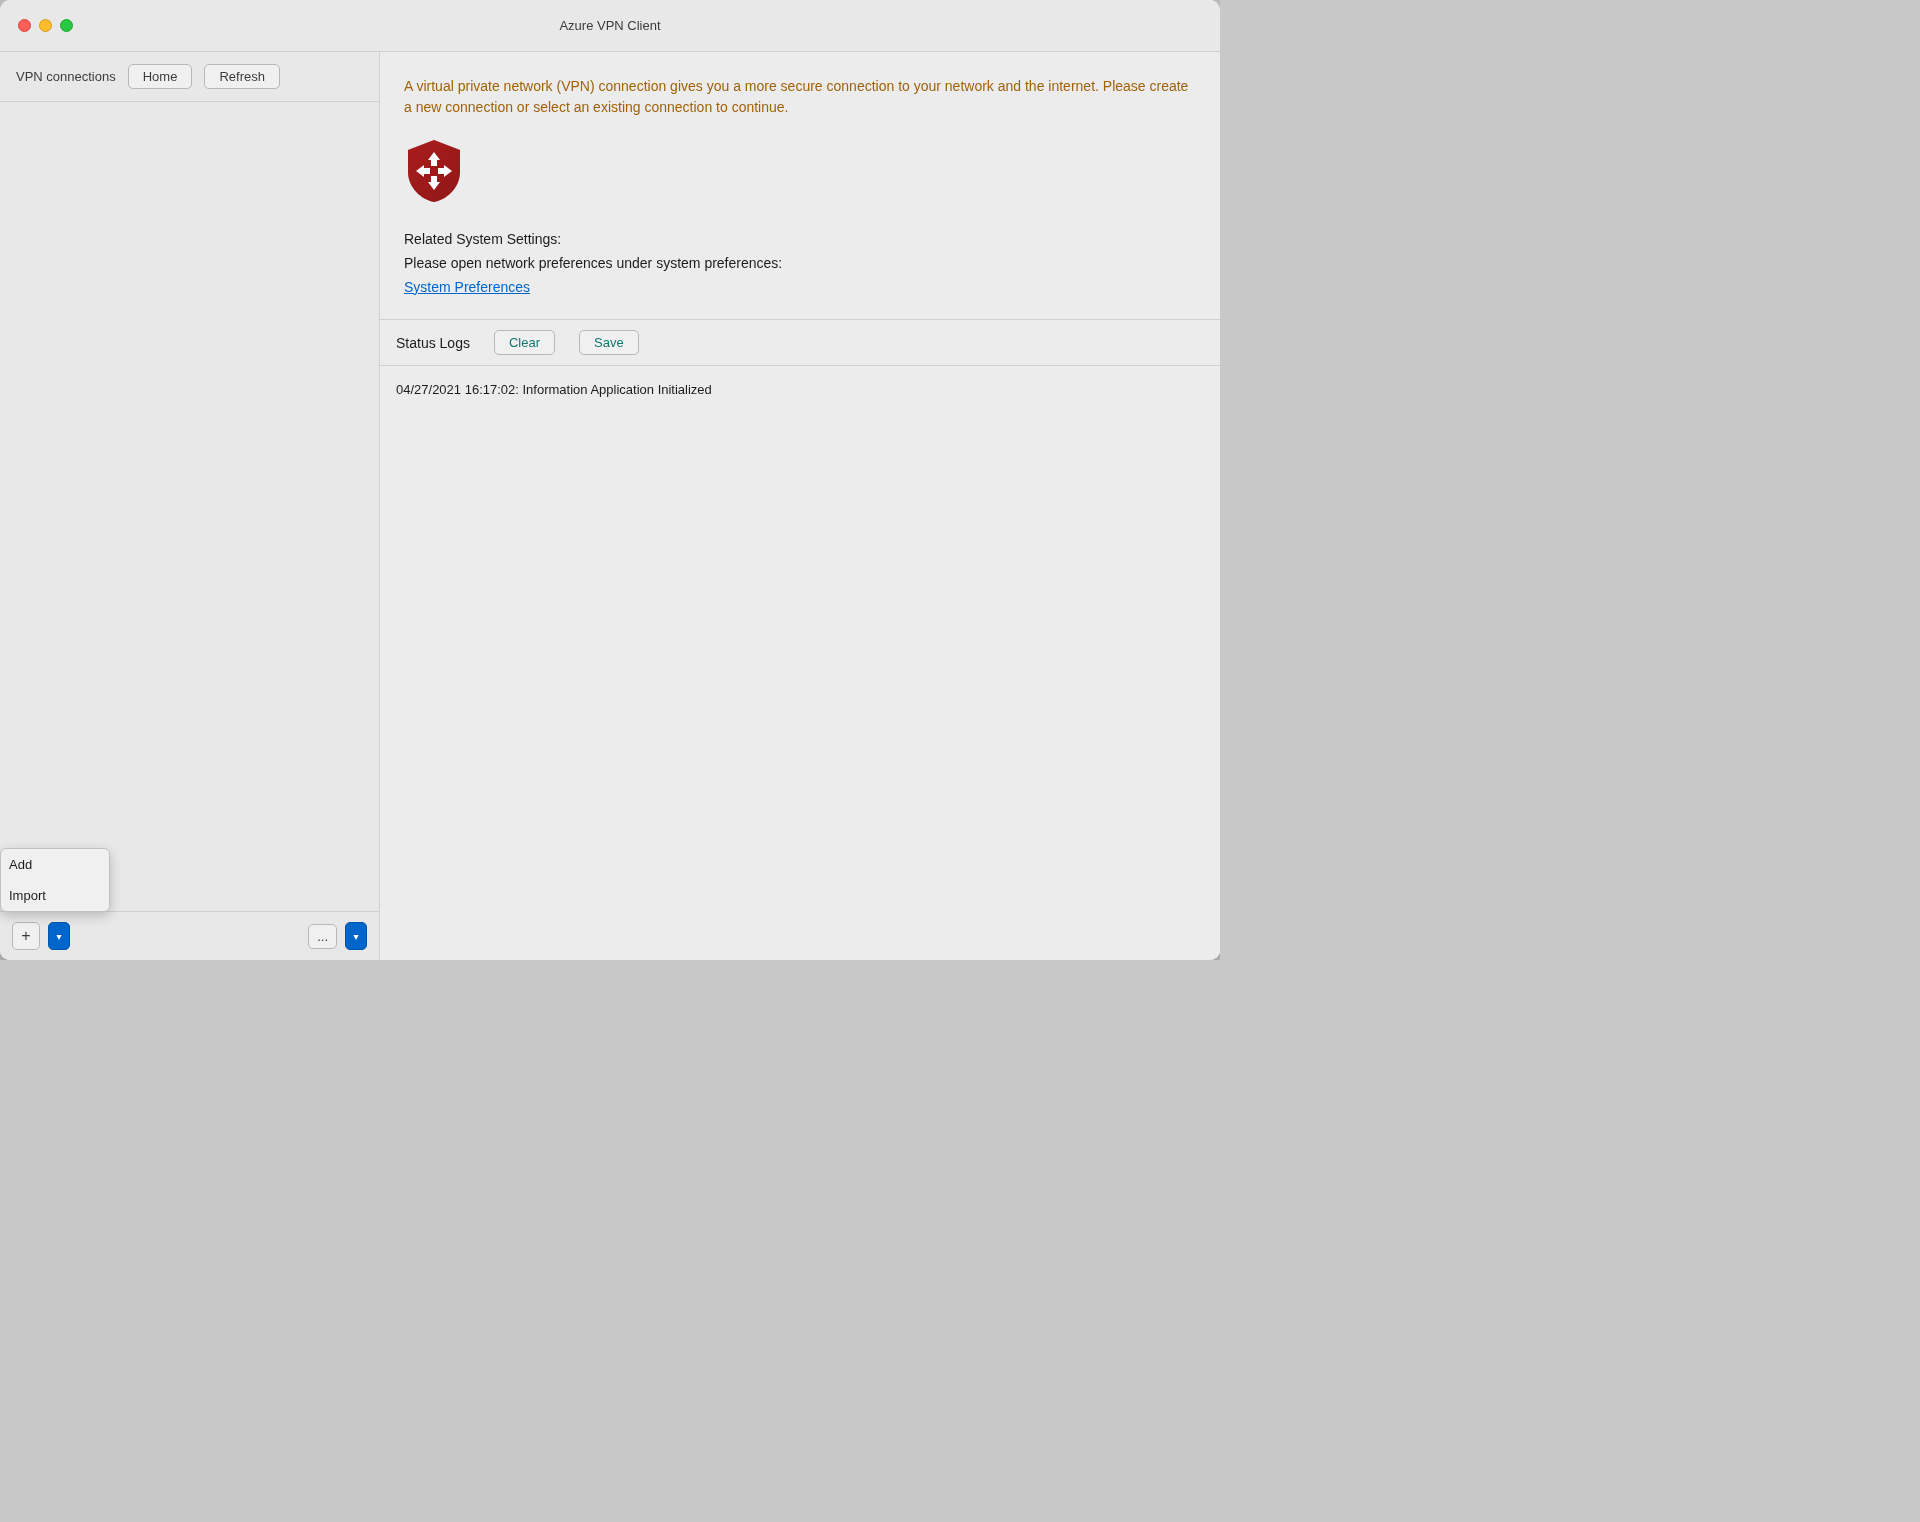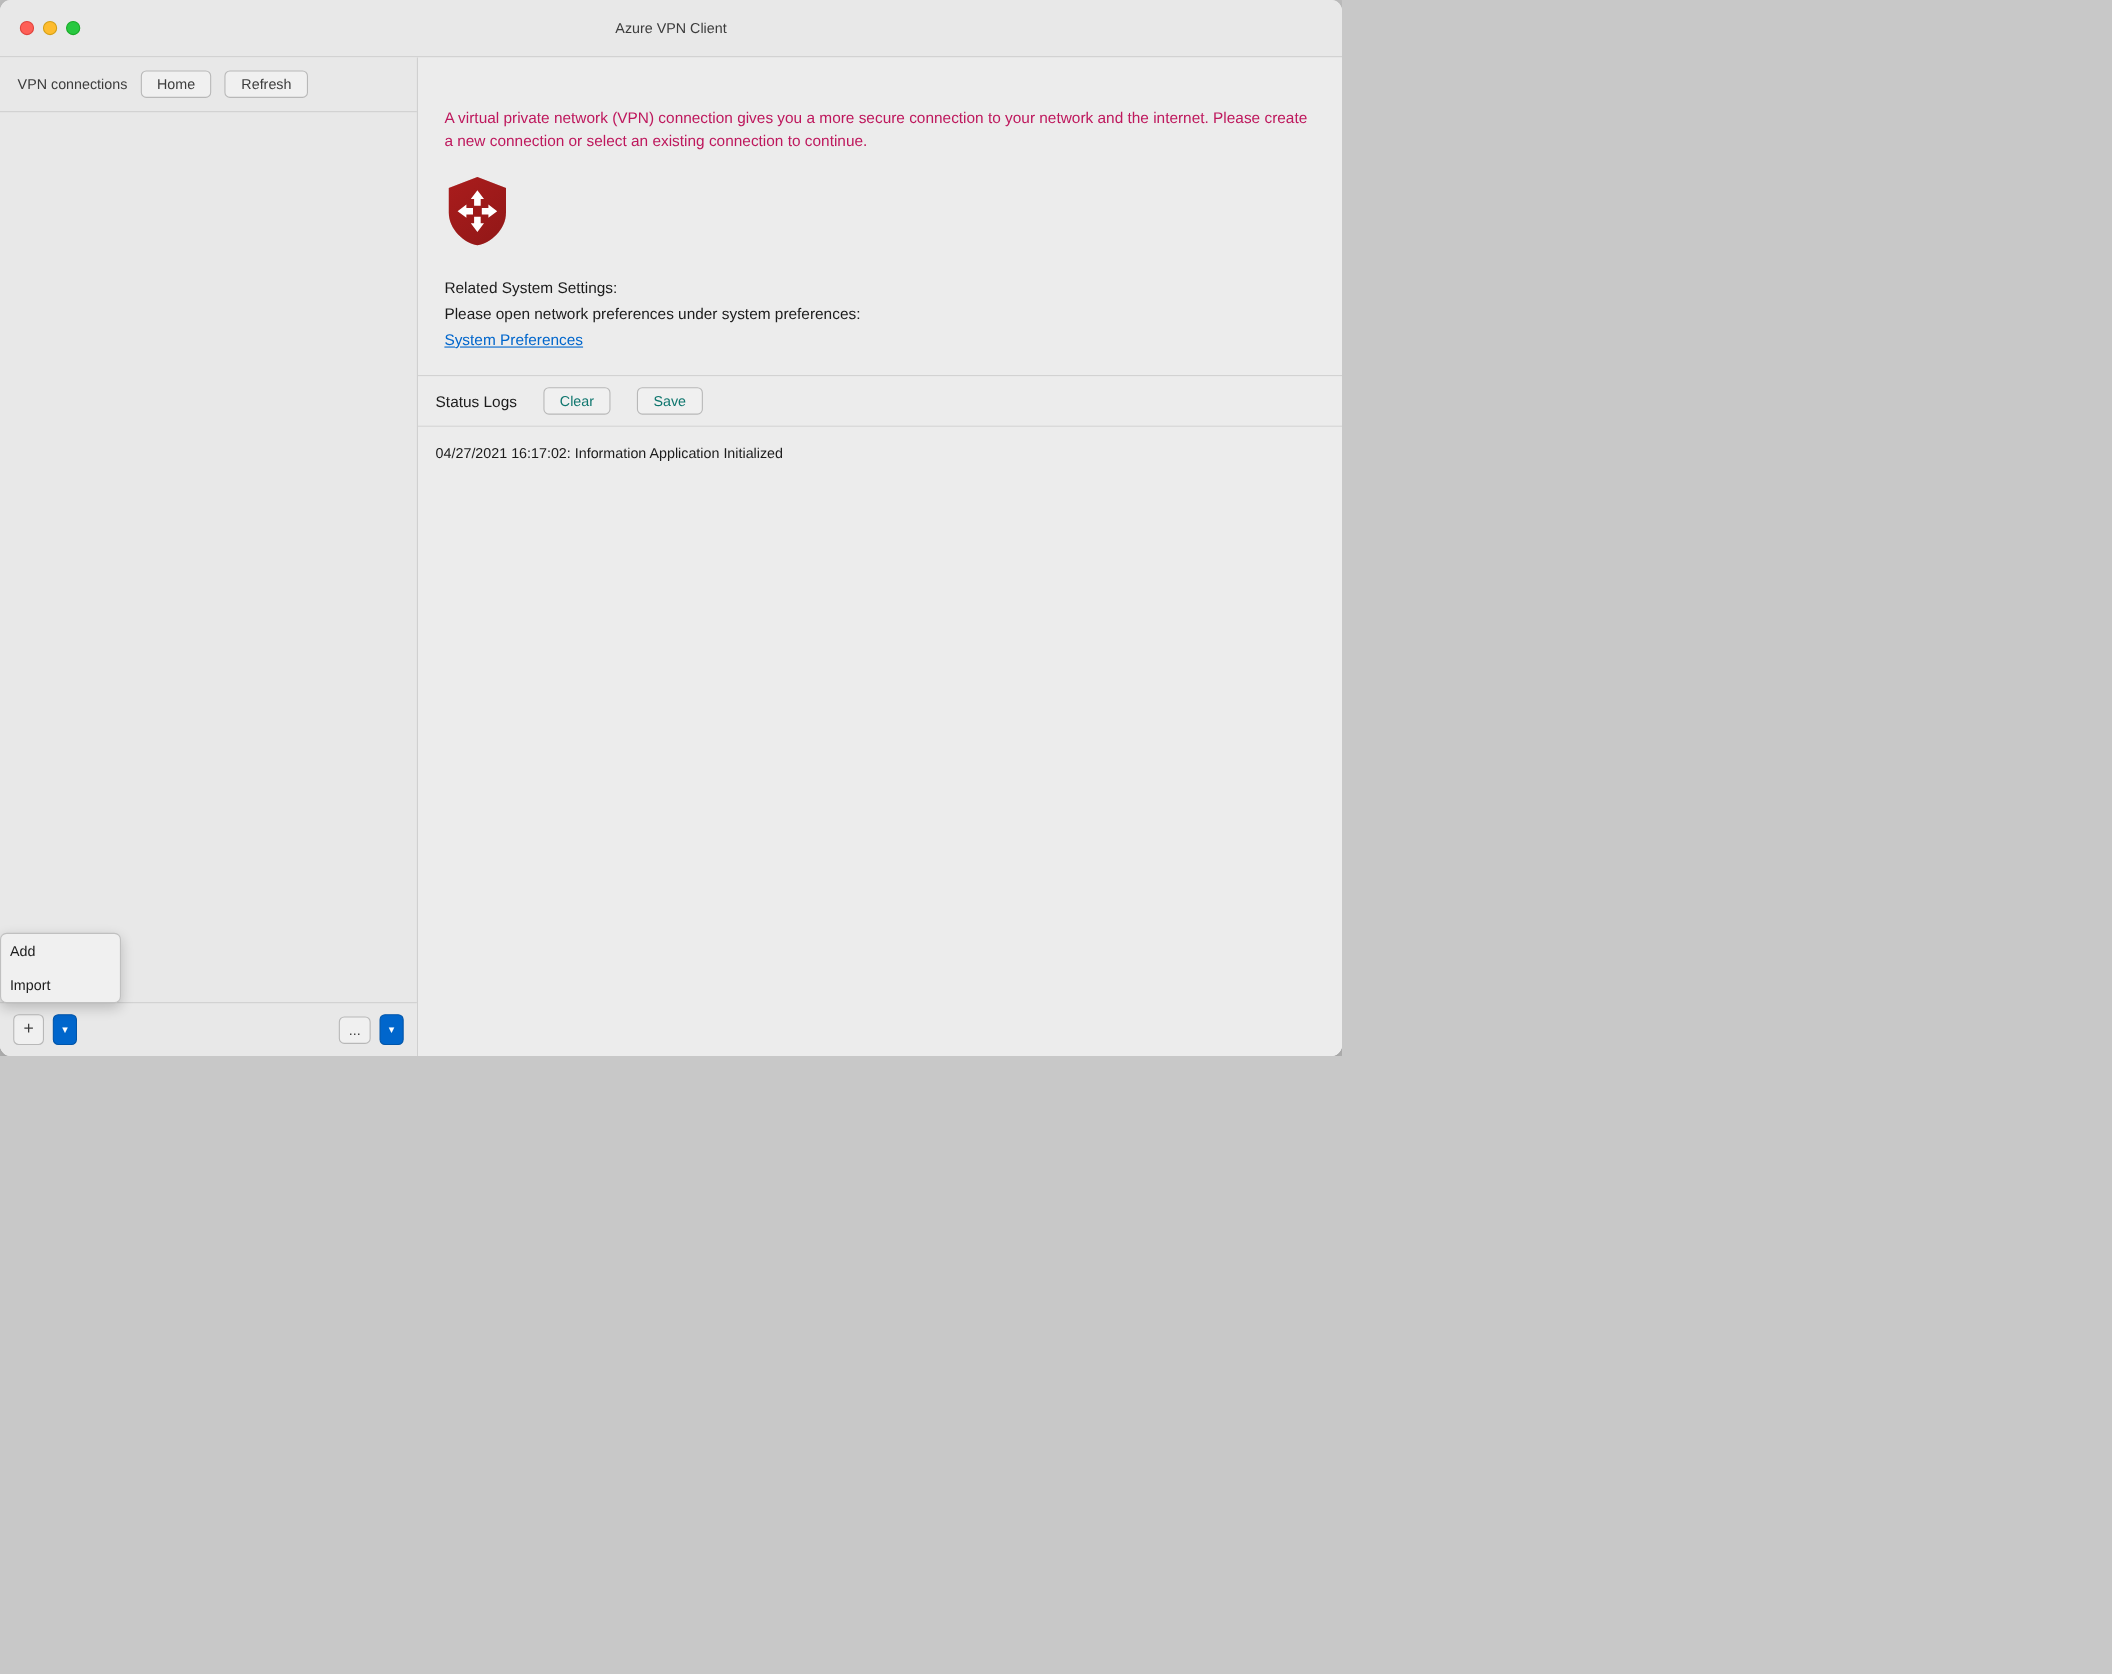--- a/index.html
+++ b/index.html
@@ -209,24 +209,23 @@
     }
 
     .info-section {
       padding: 24px 24px 20px 24px;
       border-bottom: 1px solid #d0d0d0;
       flex-shrink: 0;
     }
 
     .info-description {
       font-size: 14px;
-      color: #be185d;
+      color: #a16207;
       line-height: 1.5;
       margin-bottom: 20px;
-      margin-top: 21px;
     }
 
     .vpn-icon {
       margin-bottom: 20px;
     }
 
     .shield-svg {
       width: 60px;
       height: 66px;
     }

